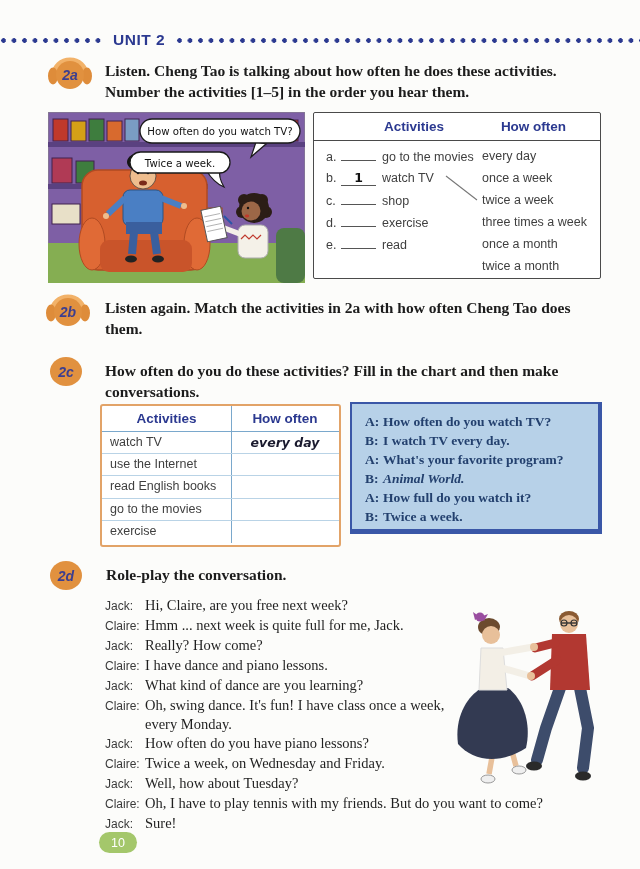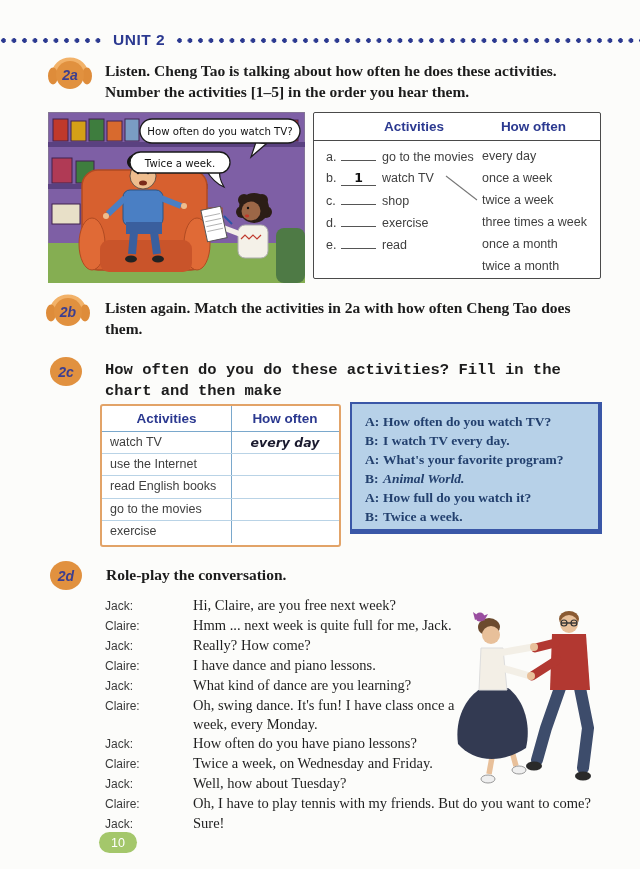--- a/index.html
+++ b/index.html
@@ -103,21 +103,21 @@
   }
   .convo-line {
     font-family:"Liberation Serif", serif; font-weight:bold; font-size:13.5px;
     color:#23406e; line-height:19px; white-space:nowrap;
   }
   .convo-line .sp { display:inline-block; width:18px; }
   .convo-line .italic { font-style:italic; }
 
   
   .roleplay { left:105px; top:596px; width:497px; }
-  .rp-row { display:grid; grid-template-columns:40px 1fr; align-items:baseline; max-width:352px;gap:48px; }
+  .rp-row { display:grid; grid-template-columns:40px 1fr; align-items:baseline; max-width:352px; }
   .rp-row.wide { max-width:497px; }
   .rp-speaker { font-family:"Liberation Sans", sans-serif; font-size:12px; color:#3a3a3a; line-height:19px; }
   .rp-text { font-family:"Liberation Serif", serif; font-size:14.5px; color:#1f1f1f; line-height:19px; }
 
   
   .page-badge {
     left:99px; top:832px; width:38px; height:21px; border-radius:12px;
     background:#a4c76b; display:flex; align-items:center; justify-content:center;
     font-family:"Liberation Sans", sans-serif; font-weight:normal; font-size:12.5px; color:#fff;
   }
@@ -266,23 +266,23 @@
   </svg>
 </div>
 <div class="abs instruction" style="left:105px; top:297px;">
   <div>Listen again. Match the activities in 2a with how often Cheng Tao does</div>
   <div>them.</div>
 </div>
 
 <div class="abs badge-plain" style="left:50px; top:357px;">
   <span class="badge-text">2c</span>
 </div>
-<div class="abs instruction" style="left:105px; top:360px;font-family:Liberation Mono, monospace;">
+<div class="abs instruction" style="left:105px; top:360px;">
   <div>How often do you do these activities? Fill in the chart and then make</div>
-  <div>conversation.</div>
+  <div>conversations.</div>
 </div>
 
 <div class="abs t2c">
   <div class="t2c-headrow">
     <div class="t2c-head c1">Activities</div>
     <div class="t2c-head c2">How often</div>
   </div>
   <div class="t2c-row">
     <div class="t2c-cell">watch TV</div>
     <div class="t2c-cell freq">every day</div>

